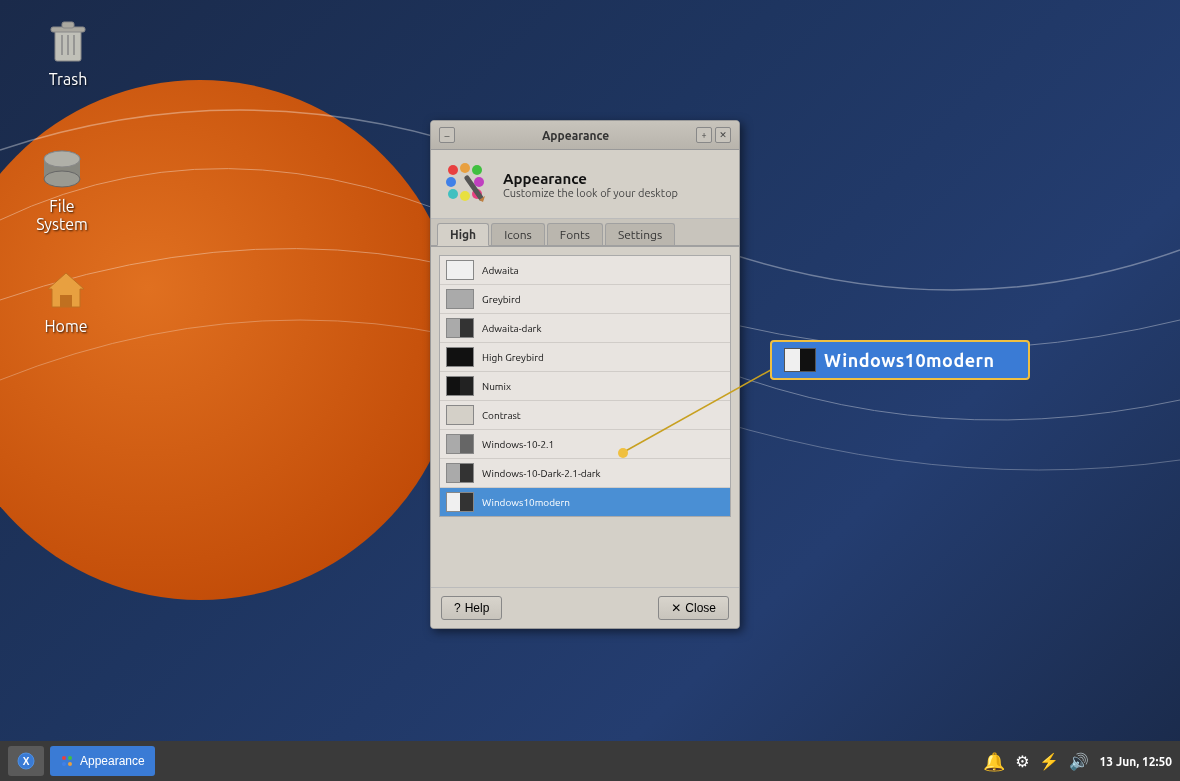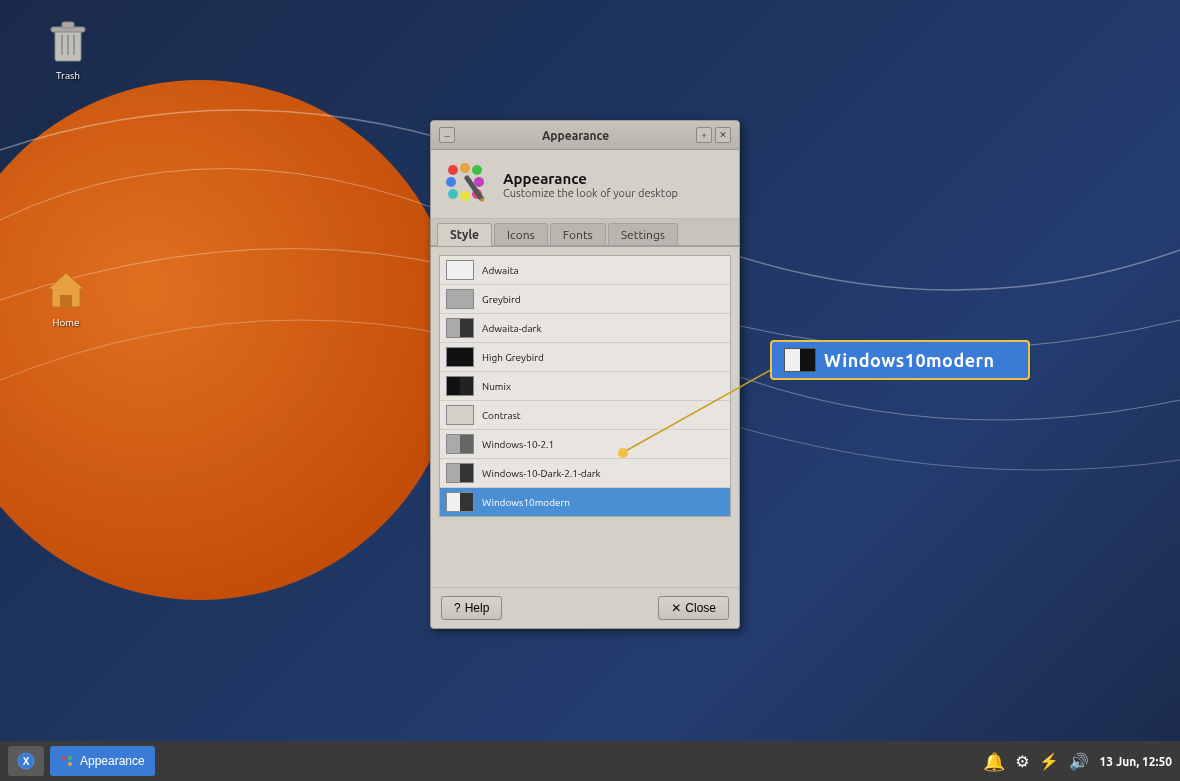--- a/index.html
+++ b/index.html
@@ -45,21 +45,21 @@
     .desktop-icon .icon-img {
       width: 48px;
       height: 48px;
       margin-bottom: 4px;
       display: flex;
       align-items: center;
       justify-content: center;
     }
     .desktop-icon .icon-label {
       color: white;
-      font-size: 10px;
+      font-size: 16px;
       text-shadow: 1px 1px 2px rgba(0,0,0,0.8);
       text-align: center;
     }
 
     
     .window {
       position: absolute;
       top: 120px;
       left: 430px;
       width: 310px;
@@ -406,20 +406,31 @@
         <rect x="2" y="8" width="34" height="5" rx="2" fill="#aaa8a0" stroke="#888" stroke-width="1"></rect>
         <rect x="13" y="3" width="12" height="6" rx="2" fill="#aaa8a0" stroke="#888" stroke-width="1"></rect>
         <line x1="13" y1="16" x2="13" y2="36" stroke="#888" stroke-width="1.5"></line>
         <line x1="19" y1="16" x2="19" y2="36" stroke="#888" stroke-width="1.5"></line>
         <line x1="25" y1="16" x2="25" y2="36" stroke="#888" stroke-width="1.5"></line>
       </svg>
     </div>
     <span class="icon-label">Trash</span>
   </div>
 
+  <div class="desktop-icon" style="top: 145px; left: 22px;">
+    <div class="icon-img">
+      <svg width="44" height="44" viewBox="0 0 44 44">
+        <ellipse cx="22" cy="12" rx="18" ry="8" fill="#888880" stroke="#666" stroke-width="1"></ellipse>
+        <rect x="4" y="12" width="36" height="20" fill="#888880"></rect>
+        <ellipse cx="22" cy="32" rx="18" ry="8" fill="#9a9a92" stroke="#666" stroke-width="1"></ellipse>
+        <ellipse cx="22" cy="12" rx="18" ry="8" fill="#b0b0a8" stroke="#888" stroke-width="1"></ellipse>
+      </svg>
+    </div>
+    <span class="icon-label">File System</span>
+  </div>
 
   <div class="desktop-icon" style="top: 265px; left: 26px;">
     <div class="icon-img">
       <svg width="44" height="40" viewBox="0 0 44 40">
         <polygon points="22,4 4,20 8,20 8,38 36,38 36,20 40,20" fill="#e8a040" stroke="#c07020" stroke-width="1"></polygon>
         <rect x="16" y="26" width="12" height="12" fill="#c07020"></rect>
       </svg>
     </div>
     <span class="icon-label">Home</span>
   </div>
@@ -454,21 +465,21 @@
           <polygon points="36,40 42,36 40,42" fill="#c08040"></polygon>
         </svg>
       </div>
       <div class="window-header-text">
         <h2>Appearance</h2>
         <p>Customize the look of your desktop</p>
       </div>
     </div>
 
     <div class="tabs">
-      <div class="tab active">Style</div>
+      <div class="tab active">High</div>
       <div class="tab">Icons</div>
       <div class="tab">Fonts</div>
       <div class="tab">Settings</div>
     </div>
 
     <div class="window-content">
       <div class="style-list">
 
         <div class="style-item">
           <div class="style-preview">

